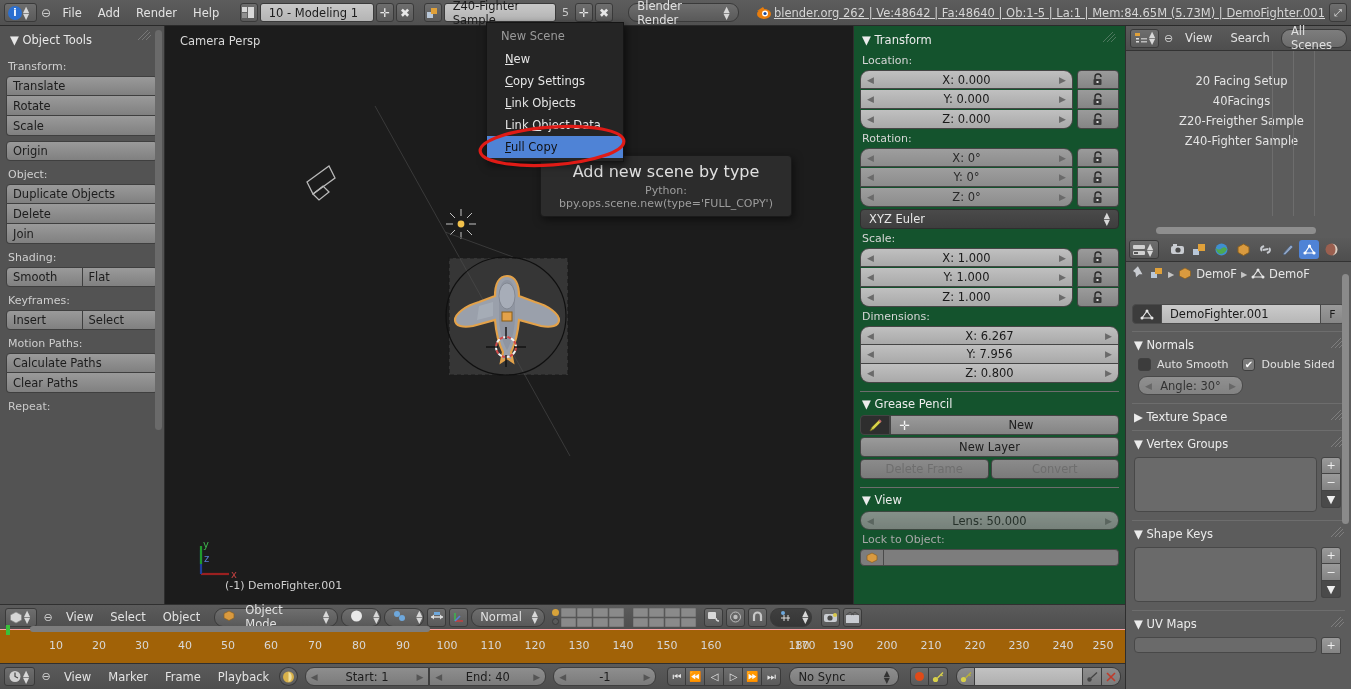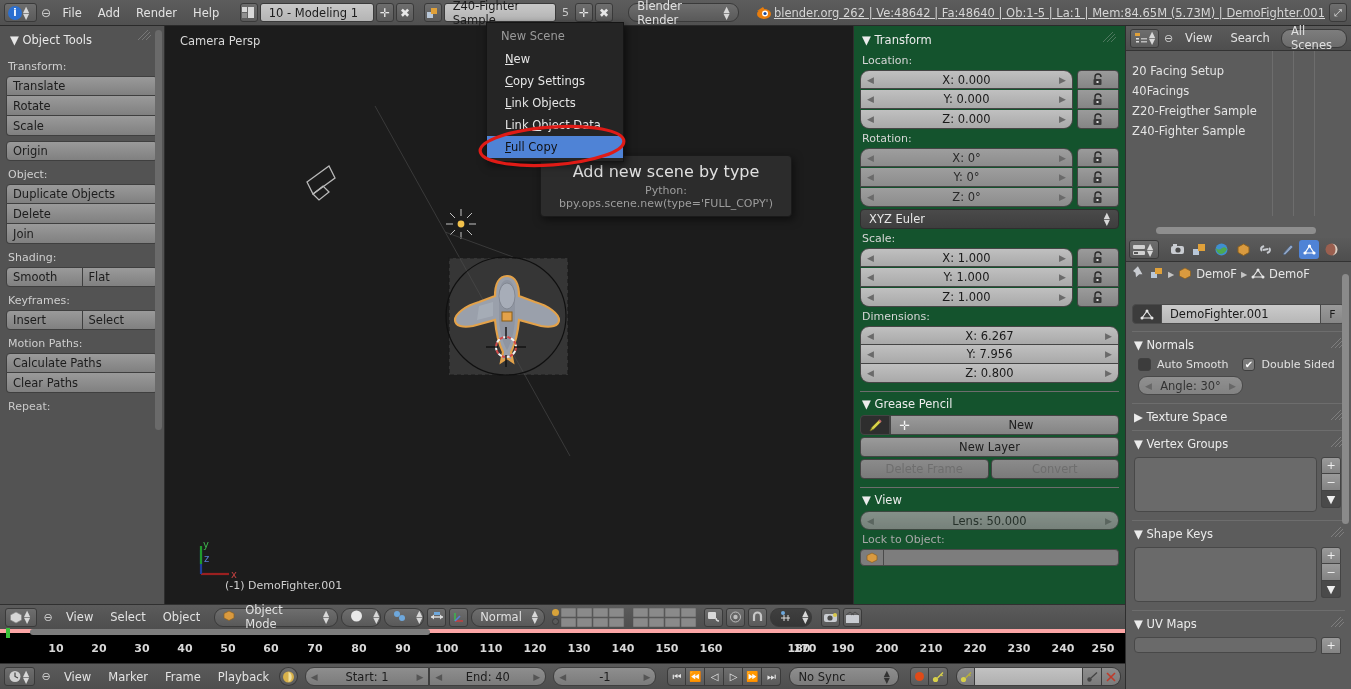--- a/index.html
+++ b/index.html
@@ -91,21 +91,21 @@
   #vpfooter {
     position:absolute; top:604px; left:0; width:1125px; height:25px;
     background: linear-gradient(to bottom,#5b5b5b,#4e4e4e);
     border-top:1px solid #303030;
     display:flex; align-items:center; padding:0 5px; gap:3px;
   }
 
   
   #tlruler {
     position:absolute; top:629px; left:0; width:1125px; height:34px;
-    background:#000000; border-top:4px solid #fca5a5;font-weight:bold;
+    background:#a16207; border-top:1px solid #fca5a5;
   }
   #tlfooter {
     position:absolute; top:663px; left:0; width:1125px; height:26px;
     background: linear-gradient(to bottom,#5b5b5b,#4e4e4e);
     border-top:1px solid #303030;
     display:flex; align-items:center; padding:0 4px; gap:3px;
   }
   .tick-lbl { position:absolute; top:9px; font-size:11px; color:#d8d8d8;
               transform:translateX(-50%); white-space:nowrap; }
   .num-field {
@@ -622,21 +622,21 @@
     <div style="width:14px;text-align:center;color:#cfcfcf;">⊖</div>
     <div class="menu-item-top">View</div>
     <div class="menu-item-top">Search</div>
     <div class="tb-dropdown" style="padding:0 9px;background:linear-gradient(to bottom,#7d7d7d,#6c6c6c);">
       <span>All Scenes</span>
     </div>
   </div>
   <div class="ol-col" style="left:146px;"></div>
   <div class="ol-col" style="left:167px;"></div>
   <div class="ol-col" style="left:188px;"></div>
-  <div style="padding-top:10px;">
+  <div style="padding-top:20px;text-align:center;">
     <div class="ol-row">20 Facing Setup</div>
     <div class="ol-row">40Facings</div>
     <div class="ol-row">Z20-Freigther Sample</div>
     <div class="ol-row">Z40-Fighter Sample</div>
   </div>
   <div style="position:absolute;bottom:4px;left:30px;width:160px;height:7px;background:#8e8e8e;border-radius:4px;"></div>
 </div>
 
 <div id="propsed">
   <div id="pe-tabs">

